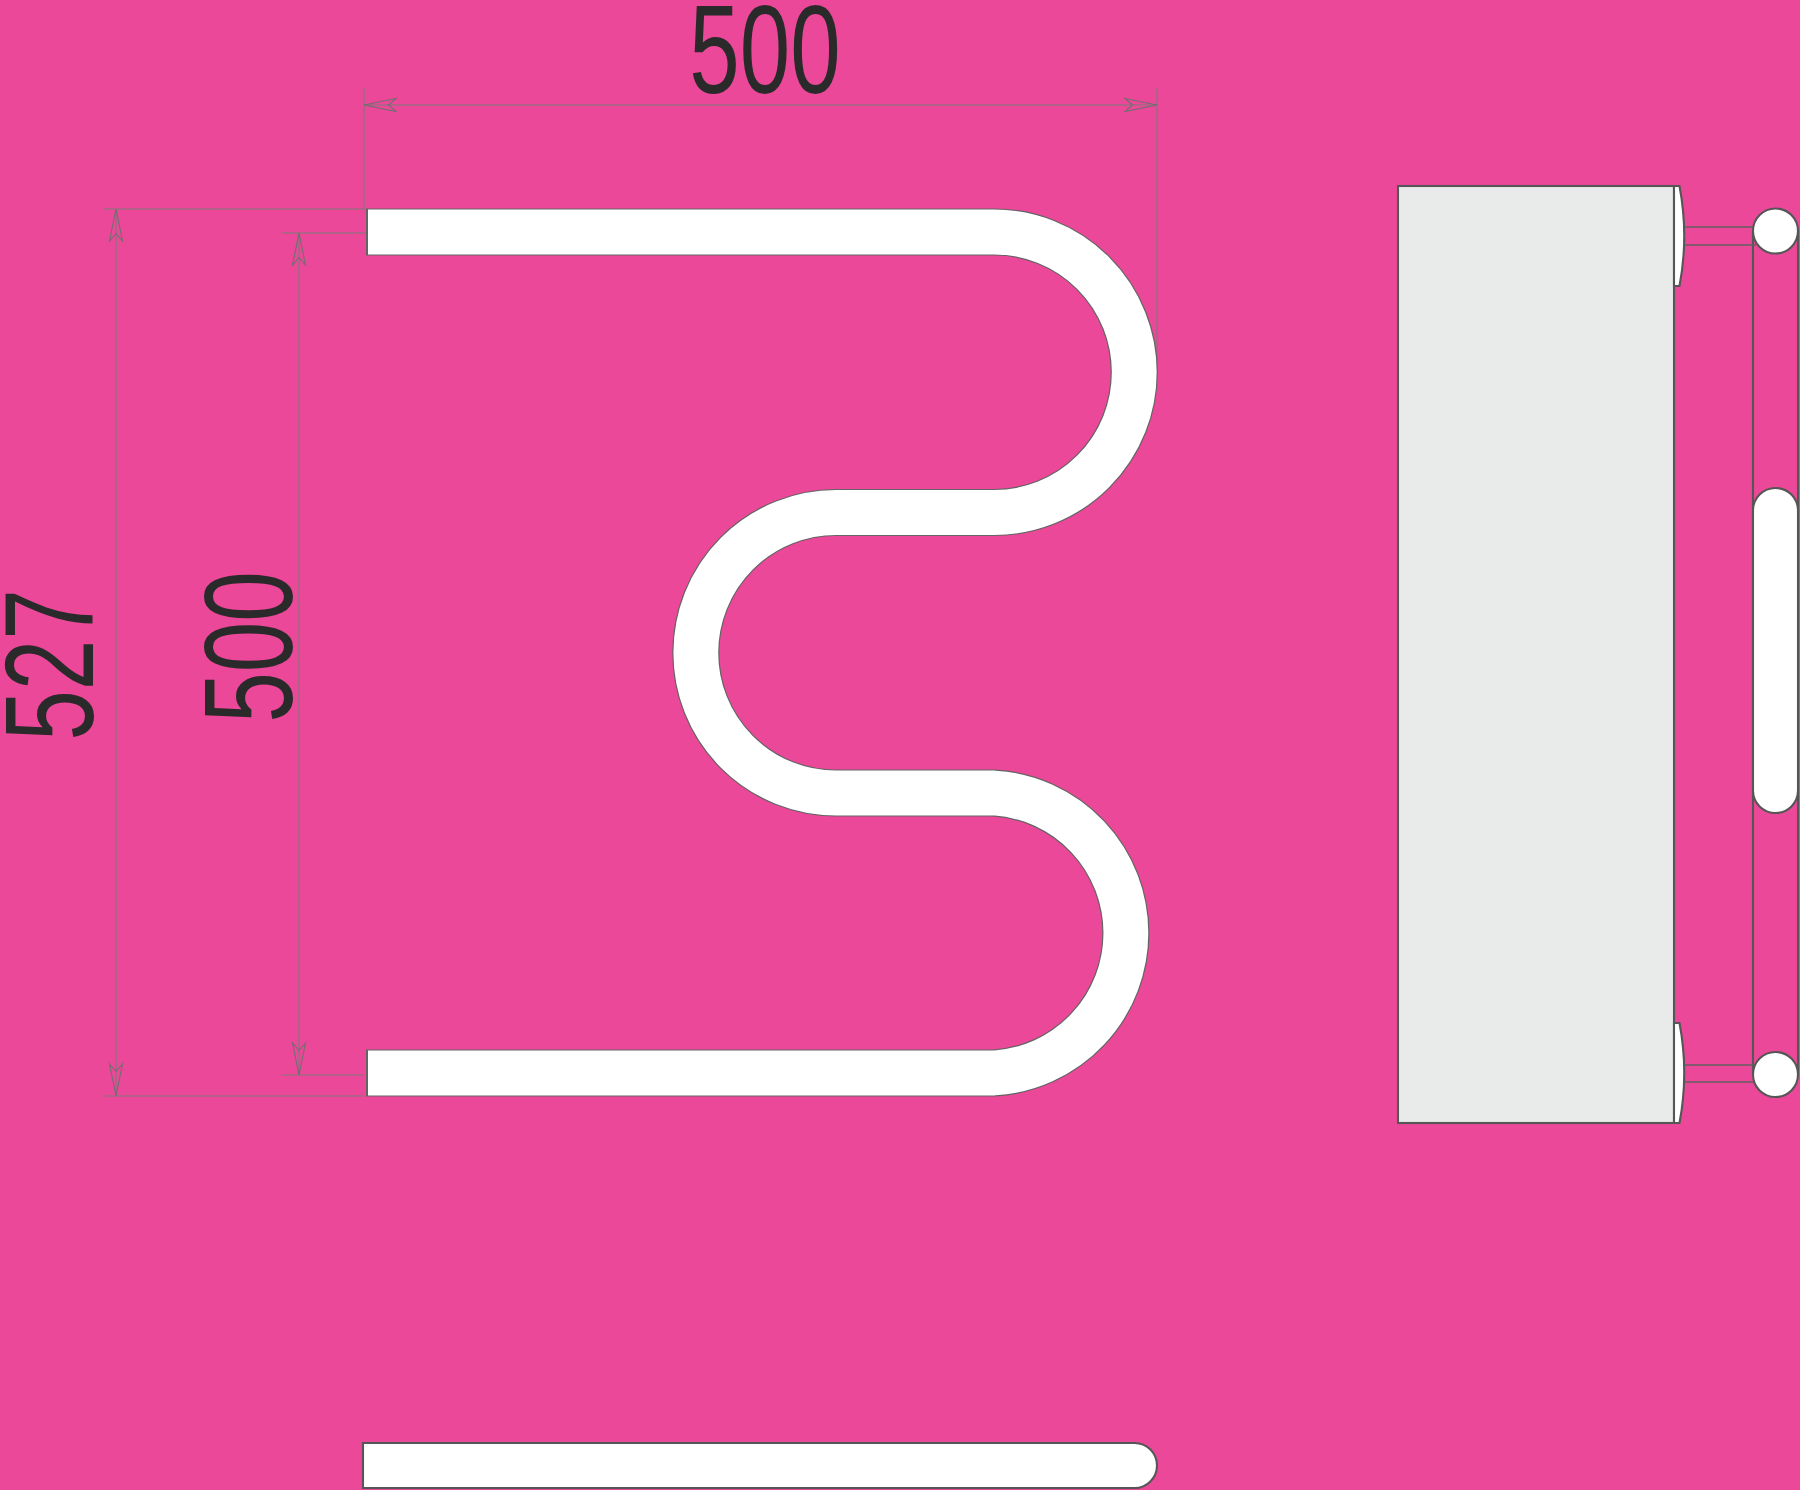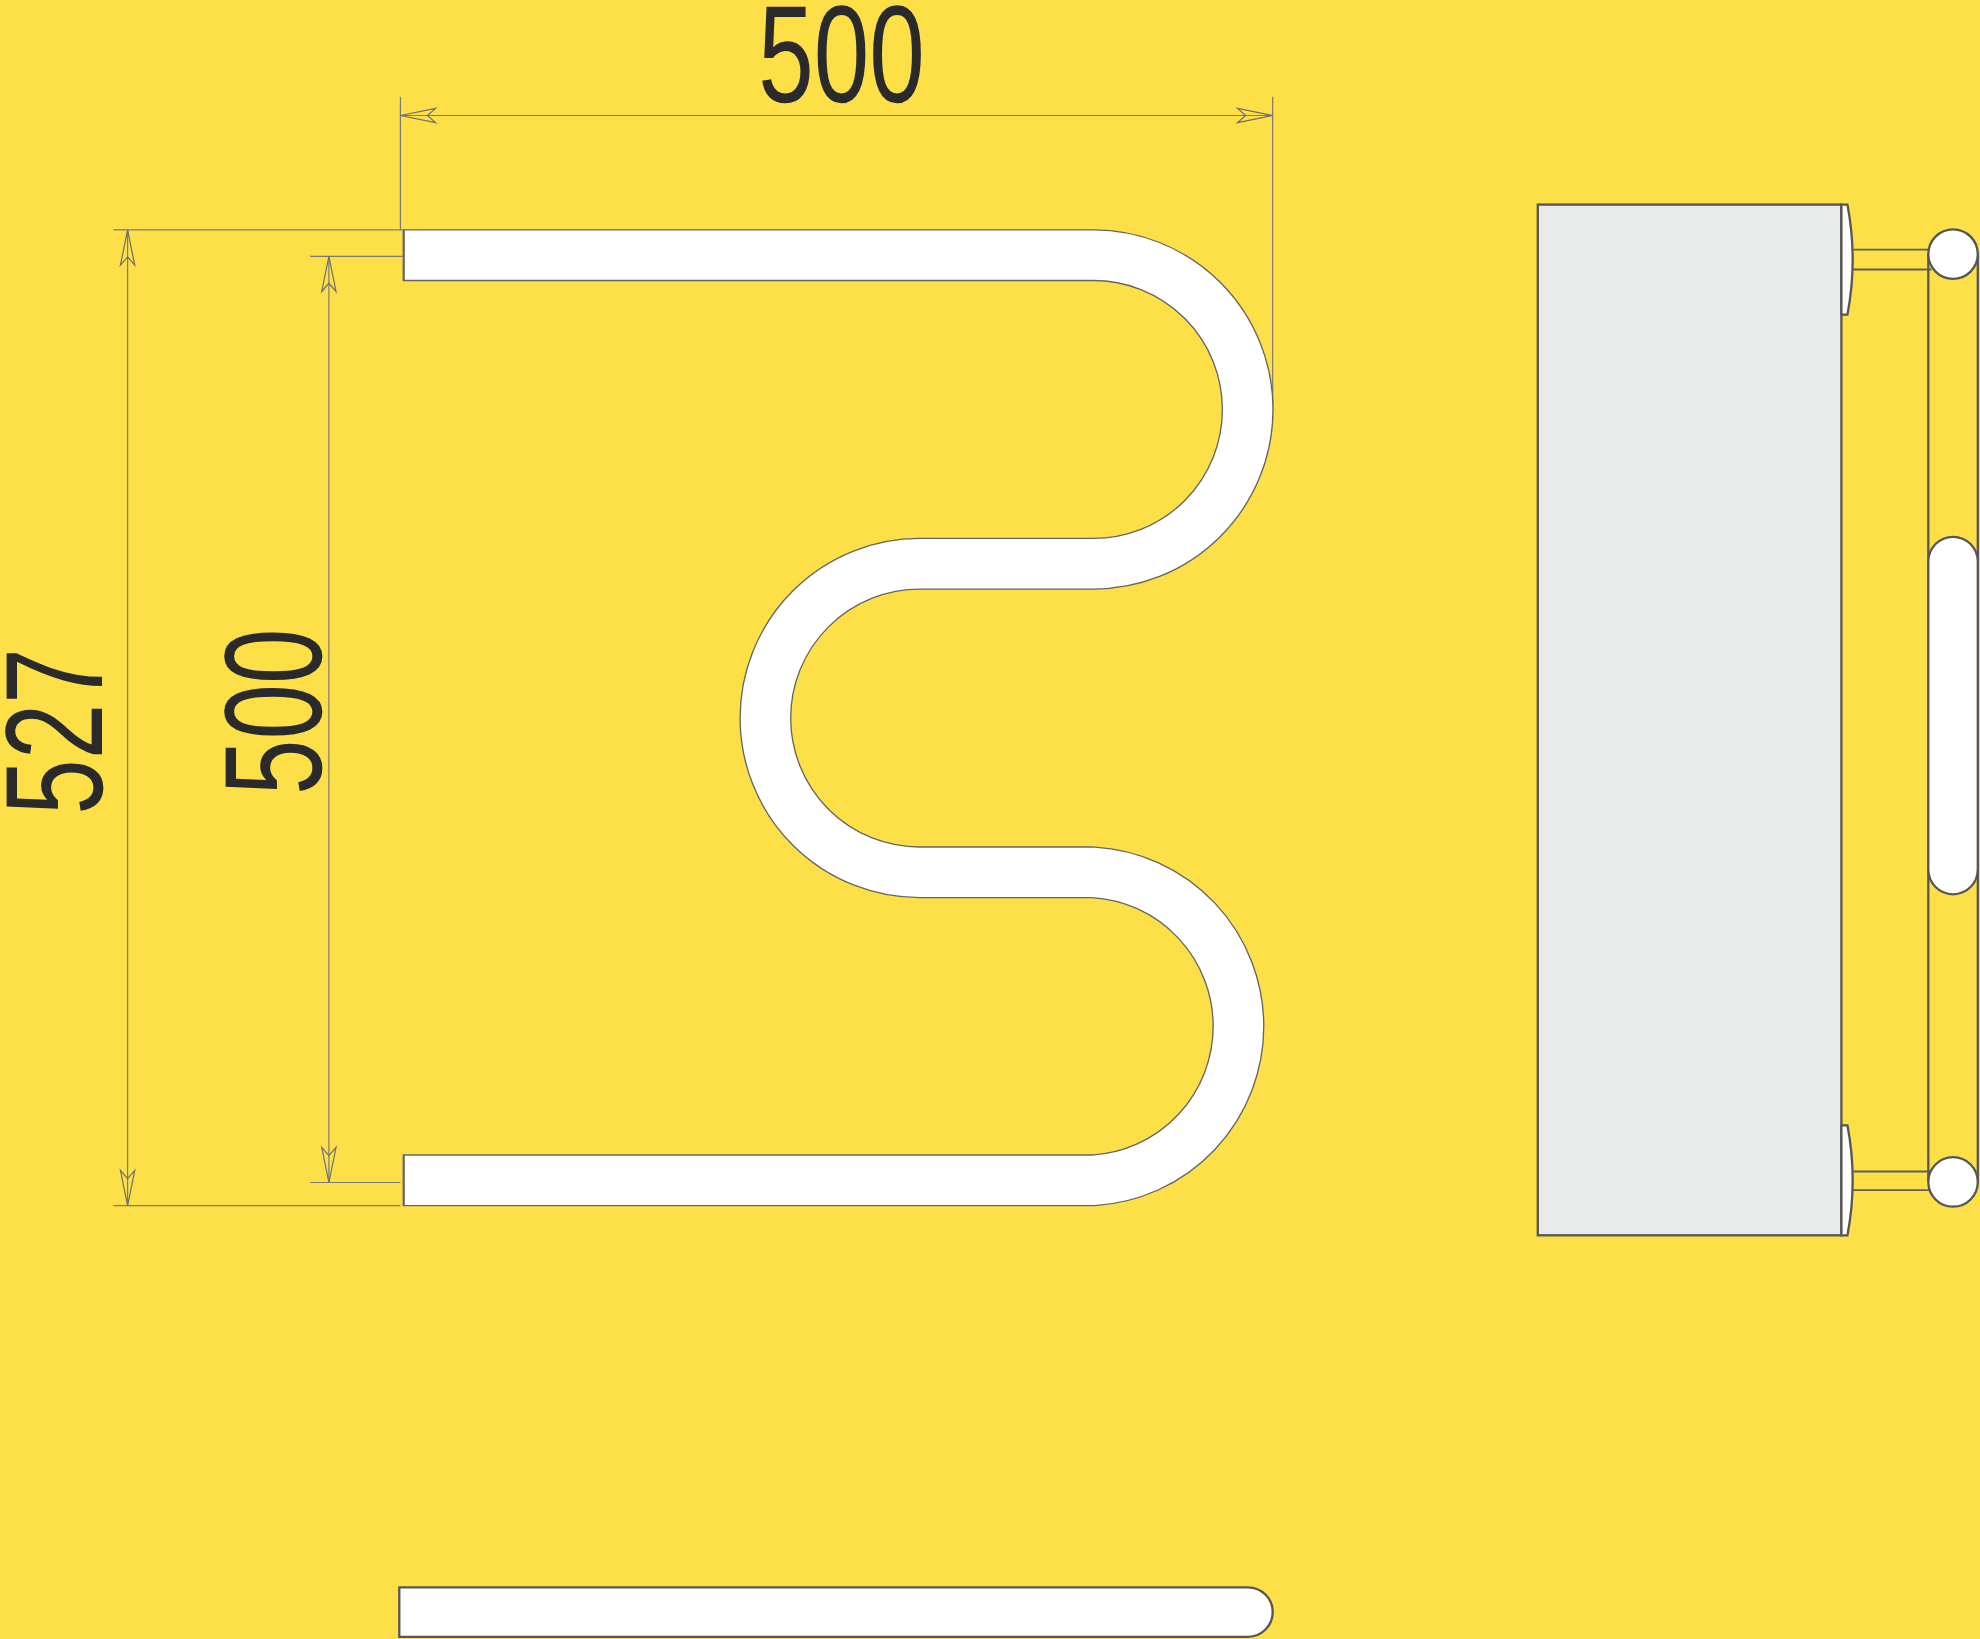--- a/index.html
+++ b/index.html
@@ -1,16 +1,16 @@
 <!DOCTYPE html>
 <html><head>
 <meta charset="utf-8">
 <style>
   html,body{margin:0;padding:0;background:#ffffff;}
-  .canvas{width:1800px;height:1490px;position:relative;background:#fde047;overflow:hidden;}
+  .canvas{width:1800px;height:1490px;position:relative;background:#ec4899;overflow:hidden;}
   svg{display:block;}
   .ext, .dimline{stroke:#7a7a7a;stroke-width:1.1;fill:none;}
   .arrow{stroke:#6f6f6f;stroke-width:1.1;fill:none;}
   .tube-outer{stroke:#646464;stroke-width:47.2;fill:none;stroke-linecap:butt;}
   .tube-inner{stroke:#ffffff;stroke-width:44.8;fill:none;stroke-linecap:butt;}
   .heavy{stroke:#565656;stroke-width:2.1;fill:#ffffff;}
   .heavy-noline-fill{stroke:#565656;stroke-width:2.1;fill:none;}
   .stem{stroke:#5f5f5f;stroke-width:1.6;fill:none;}
   .wallrect{stroke:#565656;stroke-width:2.1;}
   .dimtext{font-family:"Liberation Sans", sans-serif;font-size:126px;fill:#2a2a2a;}

